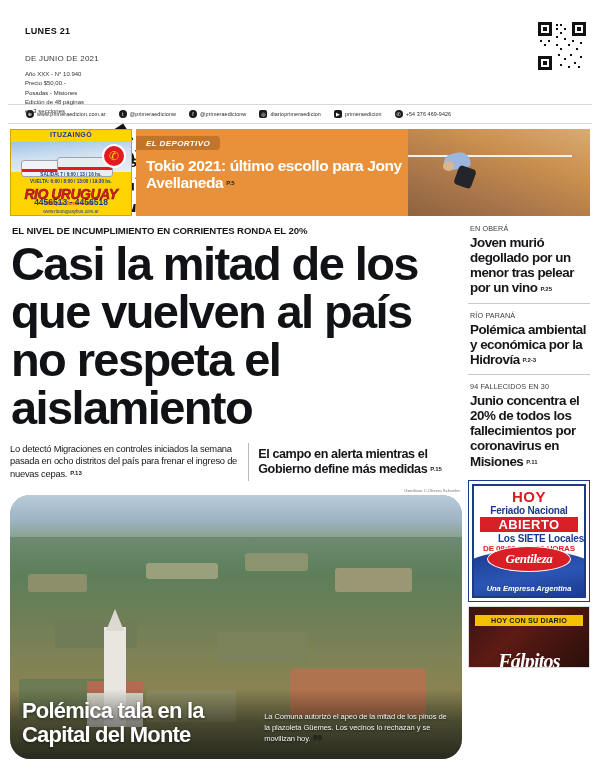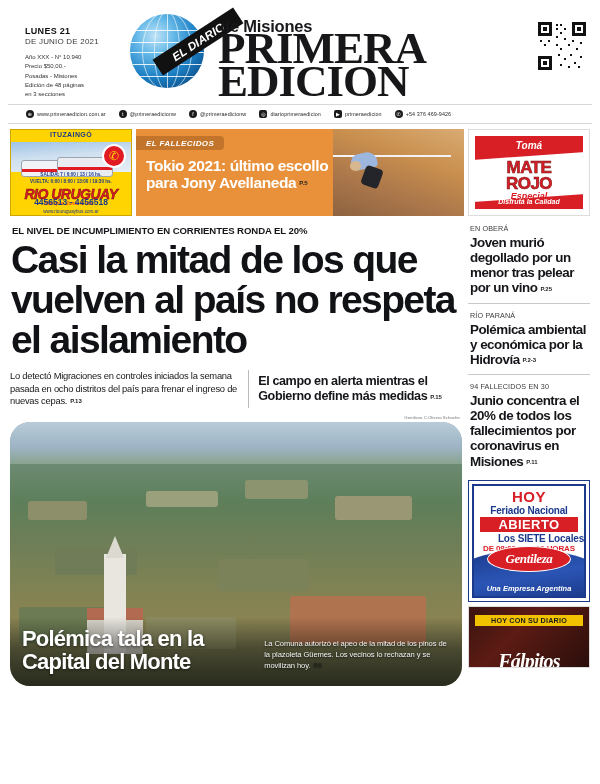--- a/index.html
+++ b/index.html
@@ -6,24 +6,24 @@
   html, body { width: 600px; height: 784px; }
   body {
     font-family: "Liberation Sans", sans-serif;
     background: #ffffff;
     color: #1a1a1a;
     -webkit-font-smoothing: antialiased;
   }
   .page { width: 600px; height: 784px; position: relative; background: #fff; overflow: hidden; }
 
   
-  .masthead { position: relative; height: 104px; padding: 0 12px; display: flex; align-items: flex-start; }
+  .masthead { position: relative; height: 104px; padding: 0 12px; display: flex; align-items: flex-start; flex-direction: column; }
   .dateblock { width: 110px; padding-top: 26px; padding-left: 13px; }
   .dateblock .day { font-size: 9px; font-weight: bold; letter-spacing: .3px; color: #111; }
-  .dateblock .month { font-size: 8px; color: #3a3a3a; letter-spacing: .2px; margin-top: 1px; }
+  .dateblock .month { font-size: 8px; color: #3a3a3a; letter-spacing: .2px; margin-top: 18px; }
   .dateblock .meta { margin-top: 7px; font-size: 6px; line-height: 1.55; color: #333; }
 
   .logowrap { flex: 1; position: relative; height: 104px; }
   .globe {
     position: absolute; left: 8px; top: 14px; width: 74px; height: 74px; border-radius: 50%;
     background: radial-gradient(circle at 34% 30%, #bfe3f7 0%, #66b9e8 26%, #1b7fc4 58%, #0b4d86 86%, #07365f 100%);
     overflow: hidden;
   }
   .globe .lat { position: absolute; left: -6%; width: 112%; height: 0; border-top: 1.3px solid rgba(255,255,255,.85); }
   .globe .lon { position: absolute; top: -4%; height: 108%; width: 0; border-left: 1.3px solid rgba(255,255,255,.7); }
@@ -102,21 +102,21 @@
   .ad-mate .esp { position: absolute; left: 0; right: 0; top: 61px; text-align: center; color: #d81f26; font-size: 9px; font-style: italic; font-weight: bold; }
   .ad-mate .dis { position: absolute; left: 0; right: 0; bottom: 10px; text-align: center; color: #fff; font-size: 7px; font-style: italic; font-weight: bold; }
 
   
   .content { display: flex; gap: 6px; padding: 6px 10px 0 10px; }
   .leftcol { flex: 1; min-width: 0; }
   .rightcol { width: 122px; flex: none; }
 
   .kicker { font-size: 9.6px; font-weight: bold; letter-spacing: -.1px; color: #15161a; padding: 3px 0 4px 2px; }
   .headline {
-    font-size: 39px; line-height: 1.02; font-weight: bold; letter-spacing: -1.6px; color: #111216;
+    font-size: 47px; line-height: 1.02; font-weight: bold; letter-spacing: -1.6px; color: #111216;
     padding-left: 1px;
   }
   .decks { display: flex; gap: 10px; margin-top: 11px; padding-bottom: 6px; }
   .deck-l { flex: 1.12; font-size: 9.4px; line-height: 1.34; color: #18181b; letter-spacing: -.25px; }
   .deck-r { flex: 1; border-left: 1px solid #bbb; padding-left: 9px; display: flex; align-items: center;
     font-size: 12.6px; line-height: 1.2; font-weight: bold; color: #15161a; letter-spacing: -.4px; }
   .pg { font-size: 6px; font-weight: bold; vertical-align: 1.5px; margin-left: 3px; color: #222; letter-spacing: 0; }
 
   .credit { text-align: right; font-size: 4.3px; color: #777; padding: 1px 2px 2px 0; }
 
@@ -291,35 +291,26 @@
     </div>
 
     <div class="ad-sport">
       <div class="photo"></div>
       <div class="bar"></div>
       <div class="athlete">
         <div class="torso"></div>
           <div class="head"></div>
           <div class="legs"></div>
       </div>
-      <div class="tag">EL FALLECIDOS</div>
+      <div class="tag">EL DEPORTIVO</div>
       <div class="head2">
         <span>Tokio 2021: último escollo para Jony Avellaneda</span><span class="pg">P.5</span>
       </div>
     </div>
 
-    <div class="ad-mate">
-      <div class="red"></div>
-      <div class="toma">Tomá</div>
-      <div class="wband"></div>
-      <div class="m1">MATE</div>
-      <div class="m2">ROJO</div>
-      <div class="esp">Especial</div>
-      <div class="dis">Disfrutá la Calidad</div>
-    </div>
   </div>
 
   <div class="content">
 
     <div class="leftcol">
       <div class="kicker">EL NIVEL DE INCUMPLIMIENTO EN CORRIENTES RONDA EL 20%</div>
       <div class="headline">Casi la mitad de los que vuelven al país no respeta el aislamiento</div>
 
       <div class="decks">
         <div class="deck-l">

